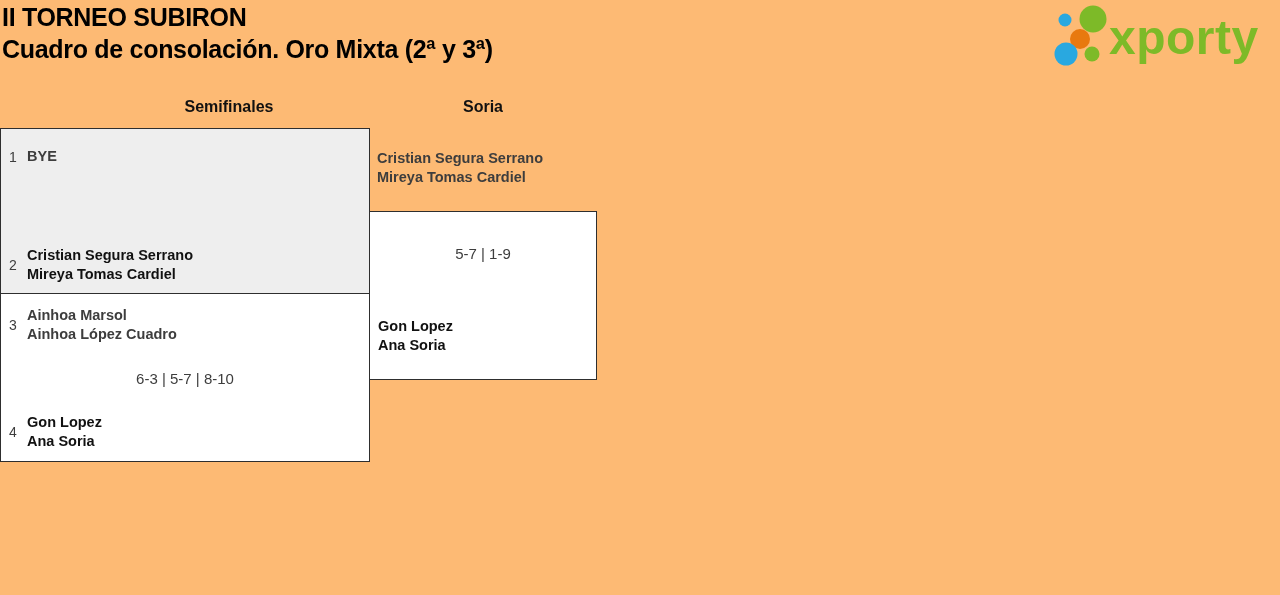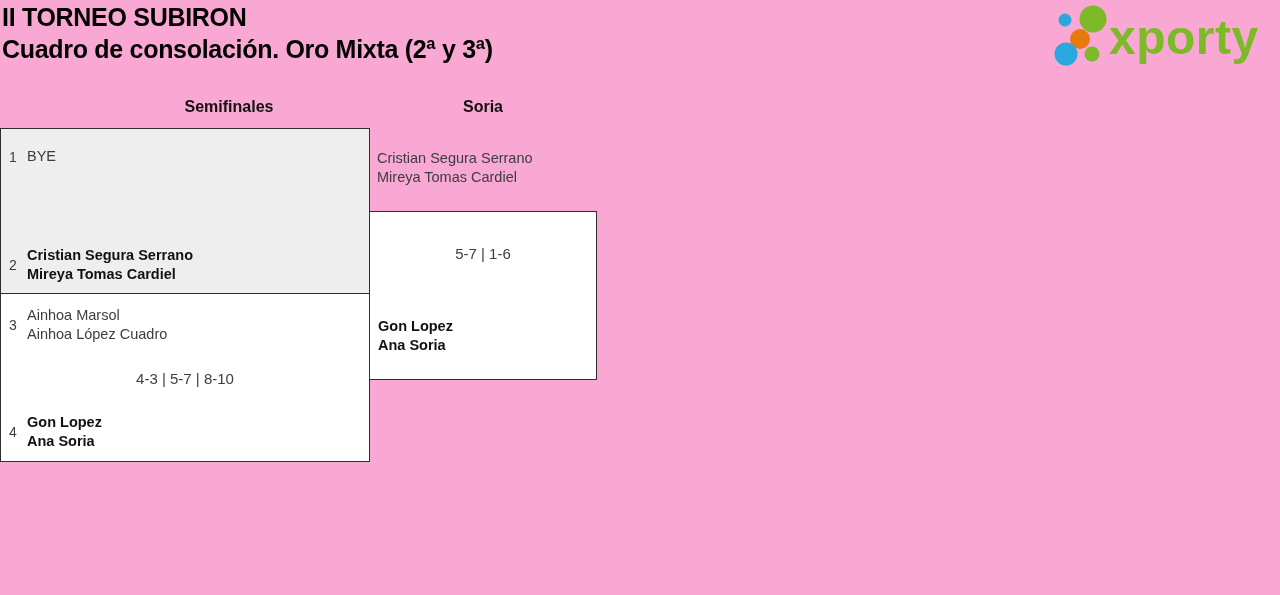--- a/index.html
+++ b/index.html
@@ -6,21 +6,21 @@
   html, body {
     margin: 0;
     padding: 0;
     background: #ffffff;
     font-family: "Liberation Sans", sans-serif;
   }
   .page {
     position: relative;
     width: 1280px;
     height: 595px;
-    background: #f9a8d4;
+    background: #fdba74;
     overflow: hidden;
   }
 
   
   .title-block {
     position: absolute;
     left: 2px;
     top: 1px;
   }
   .title-line {
@@ -72,21 +72,21 @@
   .seed {
     font-size: 14px;
     color: #3d3d3d;
     min-width: 11px;
     flex: none;
   }
   .names {
     font-size: 14.5px;
     line-height: 19px;
     color: #3d3d3d;
-    font-weight: 400;
+    font-weight: 700;
   }
   .names div { white-space: nowrap; }
   .names.winner {
     font-weight: 700;
     color: #111111;
   }
   .sf1-p1 { top: 18px; }
   .sf1-p2 { bottom: 9px; }
   .sf2-p1 { top: 12px; }
   .sf2-p2 { bottom: 10px; }
@@ -150,37 +150,37 @@
   </div>
 
   <div class="match sf2">
     <div class="prow sf2-p1">
       <span class="seed">3</span>
       <div class="names">
         <div>Ainhoa Marsol</div>
         <div>Ainhoa López Cuadro</div>
       </div>
     </div>
-    <div class="score mid">4-3 | 5-7 | 8-10</div>
+    <div class="score mid">6-3 | 5-7 | 8-10</div>
     <div class="prow sf2-p2">
       <span class="seed">4</span>
       <div class="names winner">
         <div>Gon Lopez</div>
         <div>Ana Soria</div>
       </div>
     </div>
   </div>
 
   <div class="final-top-names names">
     <div>Cristian Segura Serrano</div>
     <div>Mireya Tomas Cardiel</div>
   </div>
 
   <div class="match fin">
-    <div class="score fin-score">5-7 | 1-6</div>
+    <div class="score fin-score">5-7 | 1-9</div>
     <div class="fin-p2">
       <div class="names winner">
         <div>Gon Lopez</div>
         <div>Ana Soria</div>
       </div>
     </div>
   </div>
 
 </div>
 

